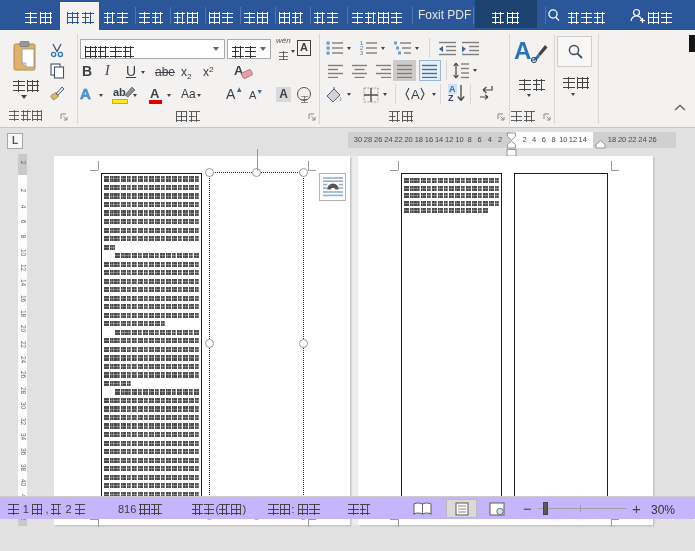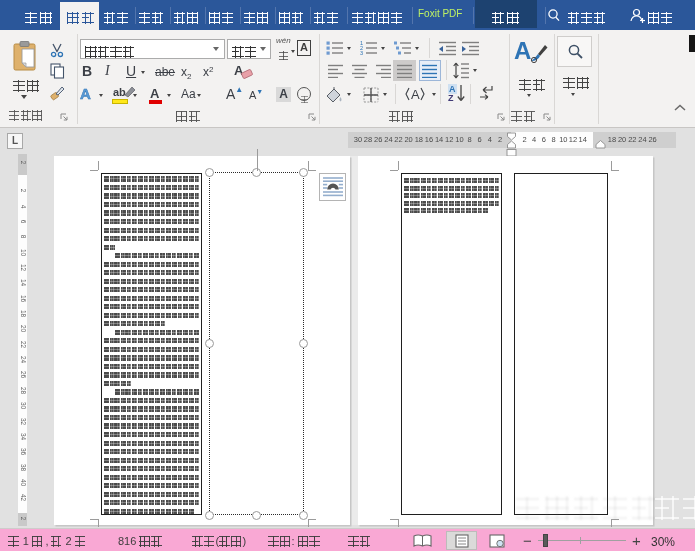--- a/index.html
+++ b/index.html
@@ -44,21 +44,21 @@
 <div class="tsep" style="left:134.5px"></div>
 <div class="tsep" style="left:169.5px"></div>
 <div class="tsep" style="left:204.5px"></div>
 <div class="tsep" style="left:239.5px"></div>
 <div class="tsep" style="left:274.5px"></div>
 <div class="tsep" style="left:310px"></div>
 <div class="tsep" style="left:346.5px"></div>
 <div class="tsep" style="left:411.5px"></div>
 <div class="tsep" style="left:472.5px"></div>
 <div class="tsep" style="left:545px"></div>
-<div class="lab" style="left:418px;top:8px;color:#bef264;font-size:10px">Foxit PDF</div>
+<div class="lab" style="left:418px;top:8px;color:#e5e5e5;font-size:12px">Foxit PDF</div>
 <div class="ab" style="left:474.5px;top:0;width:62px;height:27.5px;background:#1d4270"></div>
 <div class="lab" style="left:492px;top:9px;color:#fff"><i class="g3" style="width:12px;height:12px;margin-right:3px"></i><i class="g2" style="width:12px;height:12px;margin-right:3px"></i></div>
 <svg class="ab" style="left:546px;top:8px" width="15" height="15" viewBox="0 0 15 15">
       <circle cx="7" cy="6" r="4.1" fill="none" stroke="#fff" stroke-width="1.3"></circle>
       <line x1="9.9" y1="9.2" x2="13" y2="12.6" stroke="#fff" stroke-width="1.3"></line>
     </svg>
 <div class="lab" style="left:568px;top:9px;color:#fff"><i class="g3" style="width:11px;height:11.5px;margin-right:2px"></i><i class="g1" style="width:11px;height:11.5px;margin-right:2px"></i><i class="g3" style="width:11px;height:11.5px;margin-right:2px"></i></div>
 <svg class="ab" style="left:629px;top:7px" width="17" height="17" viewBox="0 0 17 17">
       <circle cx="7.5" cy="5.5" r="3" fill="none" stroke="#fff" stroke-width="1.2"></circle>
       <path d="M2 14 q1-5 5.5-5 q4.5 0 5.5 5" fill="none" stroke="#fff" stroke-width="1.2"></path>
@@ -435,21 +435,21 @@
 <div class="ab" style="left:401.3px;top:44.900000000000006px;width:101.1px;height:342.5px;border:1.2px solid #1f1f1f;background:#fff"></div>
 <div class="ab" style="left:513.6px;top:44.900000000000006px;width:94.3px;height:342.5px;border:1.2px solid #1f1f1f;background:#fff"></div>
 <div class="tl" style="left:403.9px;top:50.20px;width:96.2px;background:linear-gradient(rgba(255,255,255,0.38),rgba(255,255,255,0.38)) 0 48%/100% 0.8px no-repeat,repeating-linear-gradient(90deg,#4a4a4a 0 1.5px,#707070 1.5px 2.3px,#4c4c4c 2.3px 3.6px,#828282 3.6px 4.2px,#505050 4.2px 4.85px,rgba(0,0,0,0) 4.85px 5.66px)"></div>
 <div class="tl" style="left:403.9px;top:57.65px;width:96.2px;background:linear-gradient(rgba(255,255,255,0.38),rgba(255,255,255,0.38)) 0 48%/100% 0.8px no-repeat,repeating-linear-gradient(90deg,#4a4a4a 0 1.5px,#707070 1.5px 2.3px,#4c4c4c 2.3px 3.6px,#828282 3.6px 4.2px,#505050 4.2px 4.85px,rgba(0,0,0,0) 4.85px 5.66px)"></div>
 <div class="tl" style="left:403.9px;top:65.10px;width:96.2px;background:linear-gradient(rgba(255,255,255,0.38),rgba(255,255,255,0.38)) 0 48%/100% 0.8px no-repeat,repeating-linear-gradient(90deg,#4a4a4a 0 1.5px,#707070 1.5px 2.3px,#4c4c4c 2.3px 3.6px,#828282 3.6px 4.2px,#505050 4.2px 4.85px,rgba(0,0,0,0) 4.85px 5.66px)"></div>
 <div class="tl" style="left:403.9px;top:72.55px;width:96.2px;background:linear-gradient(rgba(255,255,255,0.38),rgba(255,255,255,0.38)) 0 48%/100% 0.8px no-repeat,repeating-linear-gradient(90deg,#4a4a4a 0 1.5px,#707070 1.5px 2.3px,#4c4c4c 2.3px 3.6px,#828282 3.6px 4.2px,#505050 4.2px 4.85px,rgba(0,0,0,0) 4.85px 5.66px)"></div>
 <div class="tl" style="left:403.9px;top:80.00px;width:84.9px;background:linear-gradient(rgba(255,255,255,0.38),rgba(255,255,255,0.38)) 0 48%/100% 0.8px no-repeat,repeating-linear-gradient(90deg,#4a4a4a 0 1.5px,#707070 1.5px 2.3px,#4c4c4c 2.3px 3.6px,#828282 3.6px 4.2px,#505050 4.2px 4.85px,rgba(0,0,0,0) 4.85px 5.66px)"></div>
 <div class="lab" style="left:516px;top:370px;color:rgba(125,125,125,0.11);filter:blur(0.8px)"><i class="g1" style="width:23px;height:23px;margin-right:6px"></i><i class="g2" style="width:24px;height:24px;margin-right:5px"></i><i class="g3" style="width:24px;height:24px;margin-right:5px"></i><i class="g1" style="width:24px;height:24px;margin-right:5px"></i><i class="g3" style="width:24px;height:24px;margin-right:5px"></i></div>
 <div class="lab" style="left:655px;top:370px;color:rgba(255,255,255,0.68);filter:blur(0.7px)"><i class="g3" style="width:24px;height:24px;margin-right:4px"></i><i class="g1" style="width:24px;height:24px;margin-right:4px"></i></div>
 </div>
-<div class="ab" style="left:0;top:528px;width:695px;height:23px;background:#f9a8d4;border-top:1px solid #cecccb;color:#3d3d3d;font-size:11px">
+<div class="ab" style="left:0;top:496px;width:695px;height:23px;background:#c4b5fd;border-top:1px solid #cecccb;color:#3d3d3d;font-size:11px">
 <div class="lab" style="left:8px;top:6px"><i class="g1" style="width:10.5px;height:11px;margin-right:1.2px"></i> 1 <i class="g2" style="width:10.5px;height:11px;margin-right:1.2px"></i><span style="margin:0 2px">,</span><i class="g3" style="width:10.5px;height:11px;margin-right:1.2px"></i> 2 <i class="g1" style="width:10.5px;height:11px;margin-right:1.2px"></i></div>
 <div class="lab" style="left:118px;top:6px">816 <i class="g2" style="width:10.5px;height:11px;margin-right:1.2px"></i><i class="g3" style="width:10.5px;height:11px;margin-right:1.2px"></i></div>
 <div class="lab" style="left:192px;top:6px"><i class="g3" style="width:10.5px;height:11px;margin-right:1.2px"></i><i class="g1" style="width:10.5px;height:11px;margin-right:1.2px"></i>(<i class="g3" style="width:10.5px;height:11px;margin-right:1.2px"></i><i class="g2" style="width:10.5px;height:11px;margin-right:1.2px"></i>)</div>
 <div class="lab" style="left:268px;top:6px"><i class="g1" style="width:10.5px;height:11px;margin-right:1.2px"></i><i class="g2" style="width:10.5px;height:11px;margin-right:1.2px"></i>: <i class="g2" style="width:10.5px;height:11px;margin-right:1.2px"></i><i class="g1" style="width:10.5px;height:11px;margin-right:1.2px"></i></div>
 <div class="lab" style="left:348px;top:6px"><i class="g1" style="width:10.5px;height:11px;margin-right:1.2px"></i><i class="g3" style="width:10.5px;height:11px;margin-right:1.2px"></i></div>
 <svg class="ab" style="left:413px;top:5px" width="19" height="14" viewBox="0 0 19 14">
 <path d="M1 2 Q5 0 9.5 2 Q14 0 18 2 V12 Q14 10 9.5 12 Q5 10 1 12 z" fill="#fff" stroke="#666" stroke-width="1.1"></path>
 <line x1="9.5" y1="2" x2="9.5" y2="12" stroke="#666" stroke-width="1"></line>
     </svg>
 <div class="ab" style="left:446px;top:2px;width:31px;height:19px;background:#dbdad9;border:1px solid #bdbbba"></div>

